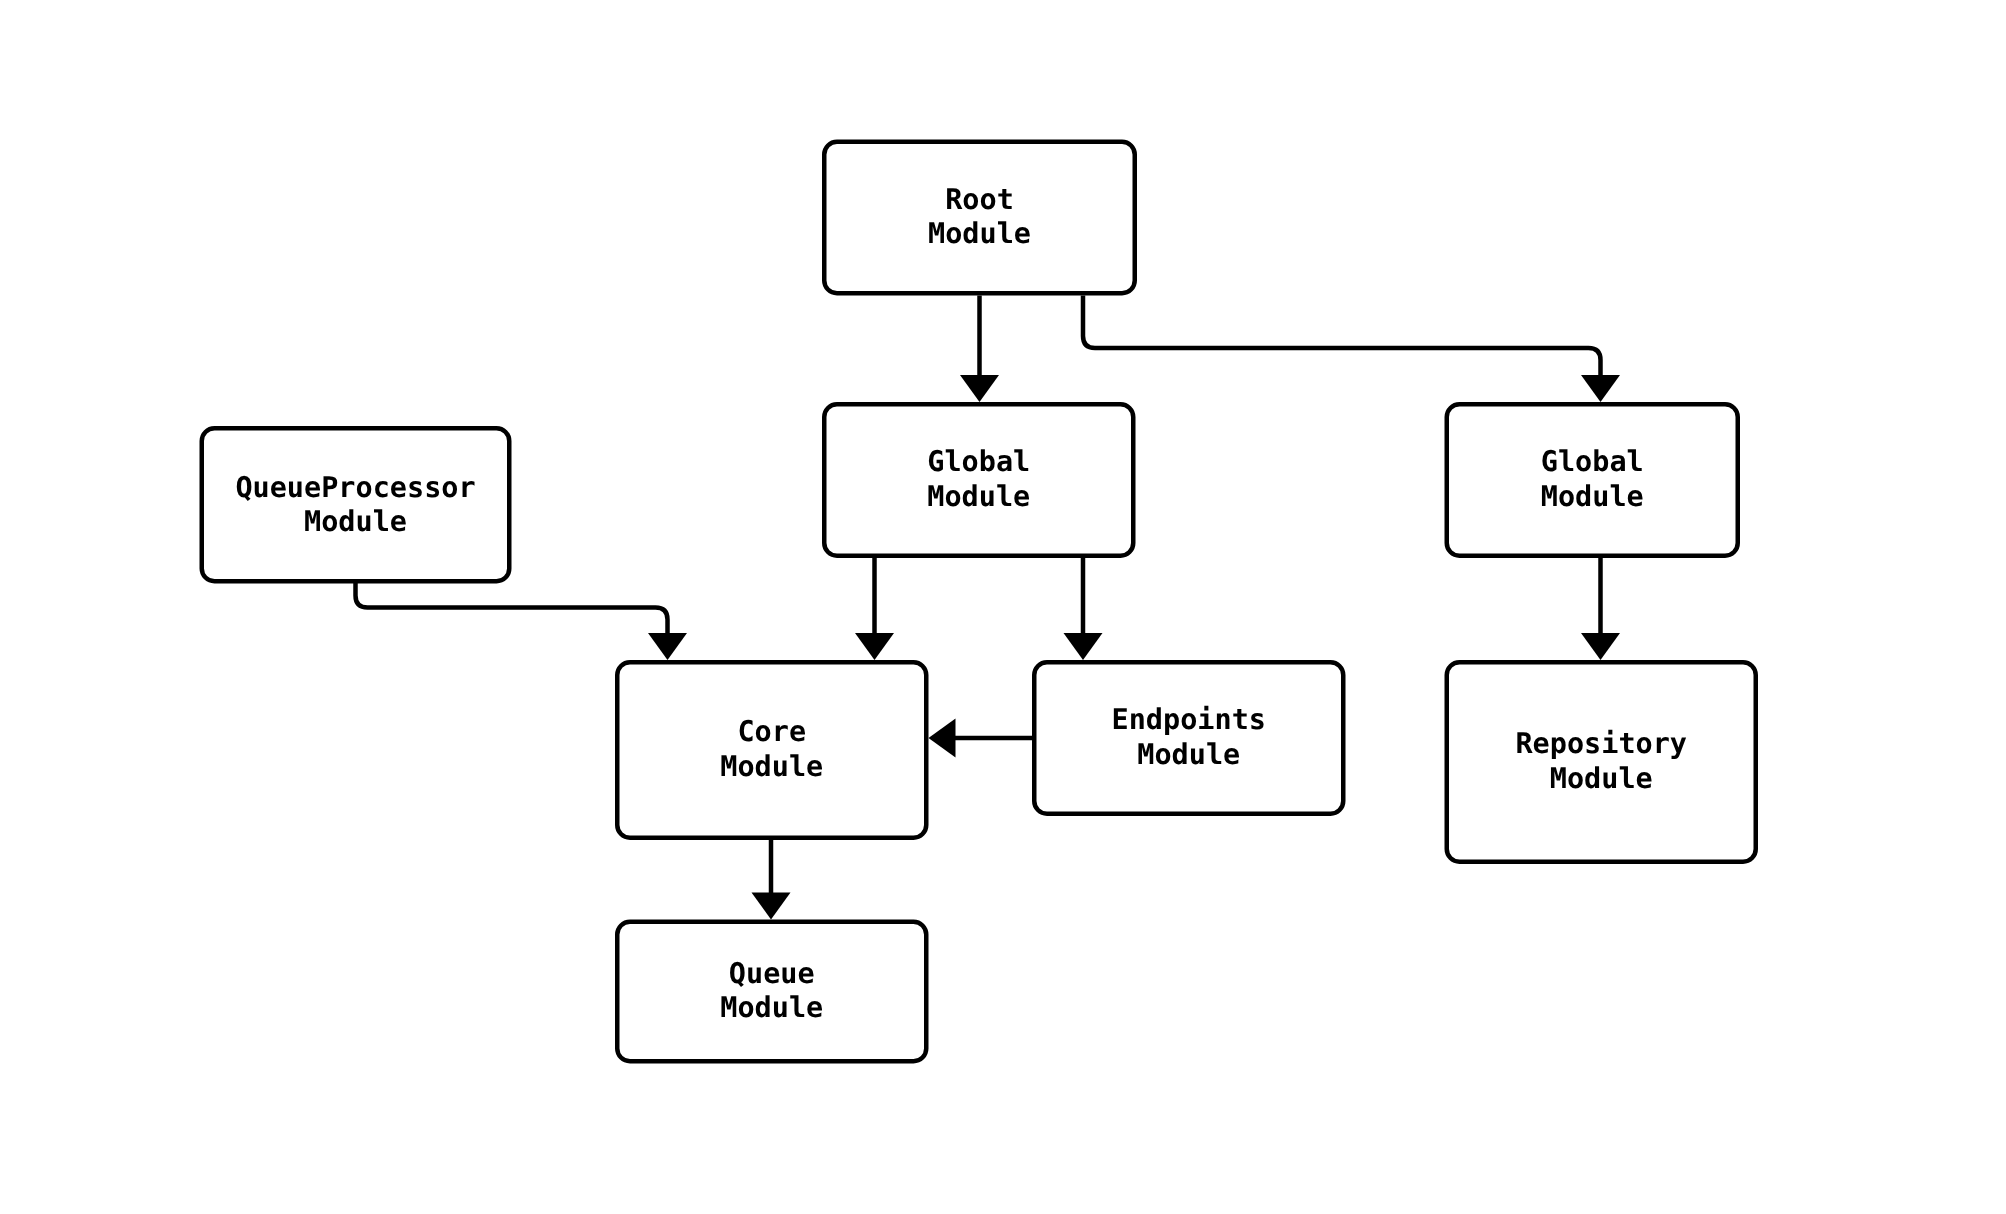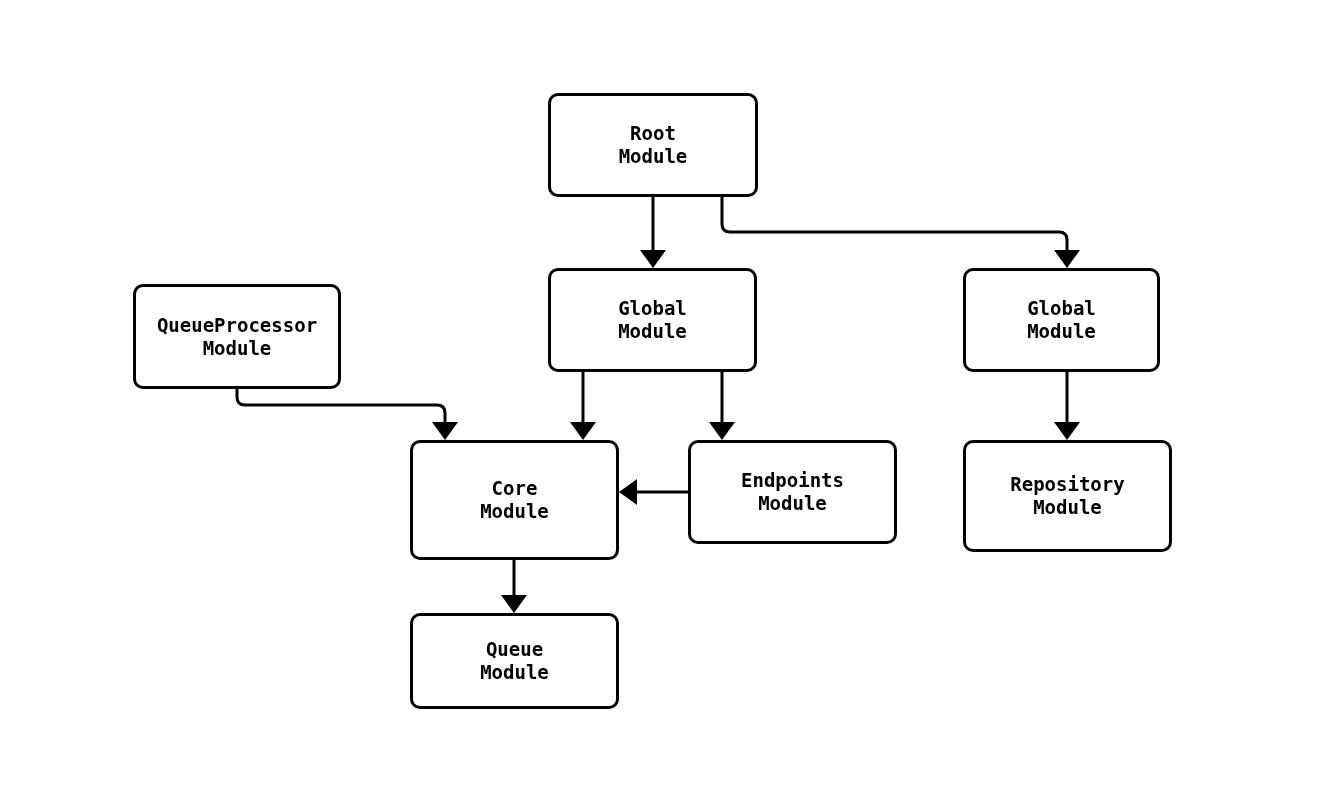--- a/index.html
+++ b/index.html
@@ -80,21 +80,21 @@
       <span>Module</span>
     </div>
     <div class="node" style="left: 410px; top: 440px; width: 209px; height: 120px;">
       <span>Core</span>
       <span>Module</span>
     </div>
     <div class="node" style="left: 688px; top: 440px; width: 209px; height: 104px;">
       <span>Endpoints</span>
       <span>Module</span>
     </div>
-    <div class="node" style="left: 963px; top: 440px; width: 209px; height: 112px;">
+    <div class="node" style="left: 963px; top: 440px; width: 209px; height: 136px;">
       <span>Repository</span>
       <span>Module</span>
     </div>
     <div class="node" style="left: 410px; top: 613px; width: 209px; height: 96px;">
       <span>Queue</span>
       <span>Module</span>
     </div>
   </div>
 
 </body></html>

